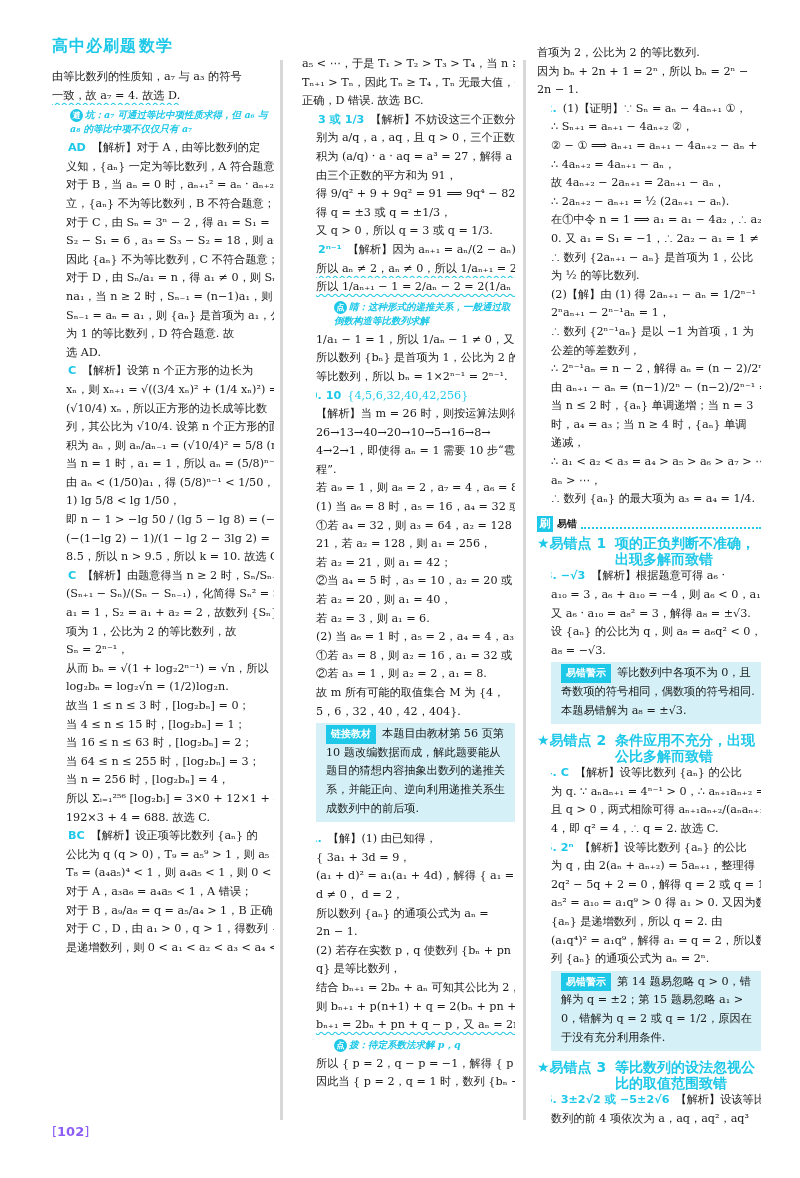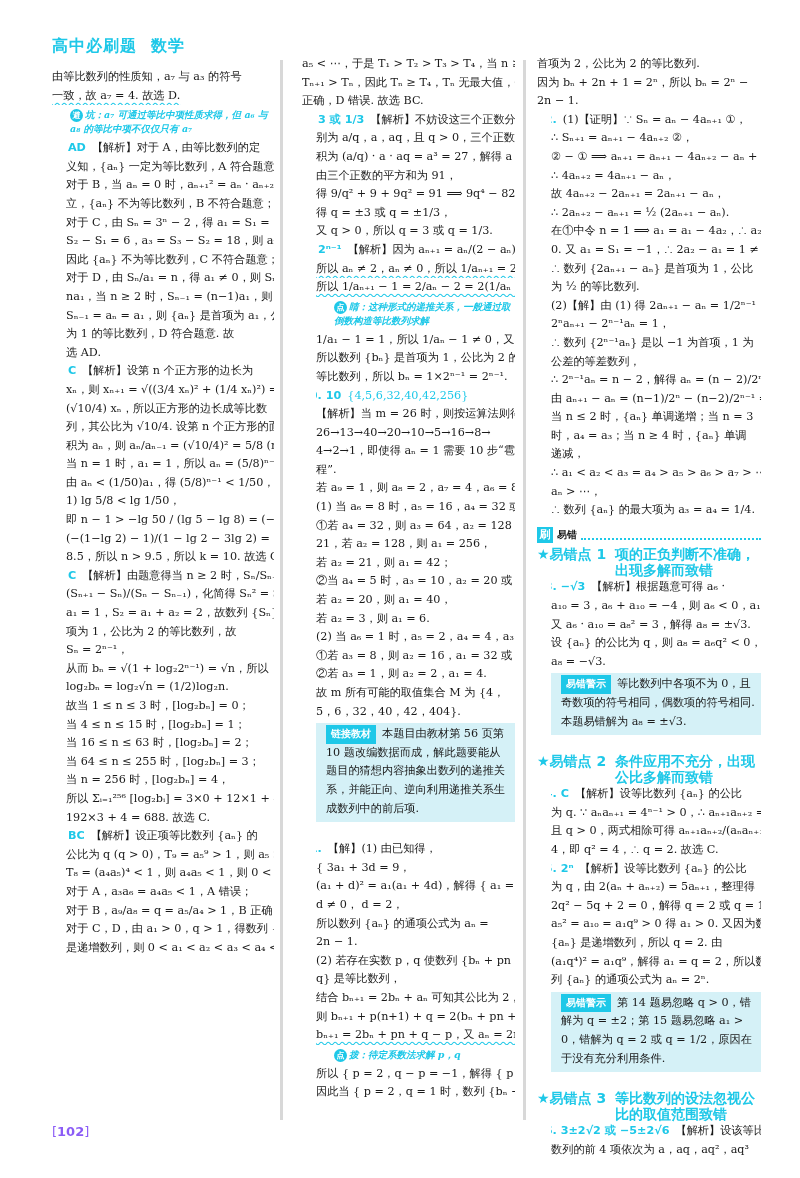--- a/index.html
+++ b/index.html
@@ -6,27 +6,27 @@
   body {
     width: 800px; height: 1178px; position: relative; overflow: hidden;
     font-family: "DejaVu Serif", "Liberation Serif", serif;
     color: #1a1a1a;
   }
   .header-title {
     position: absolute; left: 52px; top: 36px;
     font-family: "DejaVu Sans", "Liberation Sans", sans-serif;
     font-size: 16px; font-weight: bold; color: #1ec8e8; letter-spacing: 1px;
   }
-  .header-title span.sub { margin-left: 14px; text-align: center; }
+  .header-title span.sub { margin-left: 2px; text-align: center; }
   .col {
     position: absolute; top: 60px; font-size: 11.2px; line-height: 18.6px;
   }
   .col.c1 { left: 52px; width: 222px; top: 68px; }
   .col.c2 { left: 302px; width: 213px; top: 55px; }
-  .col.c3 { left: 537px; width: 224px; top: 55px; }
+  .col.c3 { left: 537px; width: 224px; top: 44px; }
   .divider { position: absolute; top: 60px; width: 3px; background: #d8d8d8; }
   .divider.d1 { left: 280px; height: 1060px; }
   .divider.d2 { left: 523px; height: 1060px; }
   .line { white-space: nowrap; overflow: hidden; text-overflow: clip; }
   .ind { padding-left: 14px; }
   .qnum {
     font-family: "DejaVu Sans", "Liberation Sans", sans-serif;
     font-weight: bold; color: #1ec8e8; margin-left: -14px; margin-right: 6px;
   }
   .cyan { color: #1ec8e8; }
@@ -34,21 +34,21 @@
   .note {
     color: #1ec8e8; font-size: 9.5px; line-height: 14px; font-style: italic;
     padding-left: 18px; margin: 3px 0; font-weight: bold;
   }
   .note .badge {
     display: inline-block; width: 13px; height: 13px; border-radius: 50%;
     background: #1ec8e8; color: #fff; font-size: 8px; text-align: center;
     line-height: 13px; font-style: normal; margin-right: 2px;
   }
   .tipbox {
-    background: #d5f1f7; padding: 2px 6px 4px 10px; margin: 2px 0 18px 0;
+    background: #d5f1f7; padding: 2px 6px 4px 10px; margin: 2px 0 8px 0;
   }
   .tiplabel {
     display: inline-block; background: #1ec8e8; color: #fff;
     font-family: "DejaVu Sans", "Liberation Sans", sans-serif;
     font-size: 10px; font-weight: bold; padding: 0 5px; margin-right: 6px;
   }
   .section-head {
     display: flex; align-items: center; margin: 6px 0 2px -14px;
     font-family: "DejaVu Sans", "Liberation Sans", sans-serif;
   }
@@ -182,21 +182,21 @@
     <div class="line">若 a₉ = 1，则 a₈ = 2，a₇ = 4，a₆ = 8 或 1，</div>
     <div class="line">(1) 当 a₆ = 8 时，a₅ = 16，a₄ = 32 或 5，</div>
     <div class="line">①若 a₄ = 32，则 a₃ = 64，a₂ = 128 或</div>
     <div class="line">21，若 a₂ = 128，则 a₁ = 256，</div>
     <div class="line">若 a₂ = 21，则 a₁ = 42；</div>
     <div class="line">②当 a₄ = 5 时，a₃ = 10，a₂ = 20 或 3，</div>
     <div class="line">若 a₂ = 20，则 a₁ = 40，</div>
     <div class="line">若 a₂ = 3，则 a₁ = 6.</div>
     <div class="line">(2) 当 a₆ = 1 时，a₅ = 2，a₄ = 4，a₃ = 8 或 1，</div>
     <div class="line">①若 a₃ = 8，则 a₂ = 16，a₁ = 32 或 5；</div>
-    <div class="line">②若 a₃ = 1，则 a₂ = 2，a₁ = 4.</div>
+    <div class="line">②若 a₃ = 1，则 a₂ = 2，a₁ = 8.</div>
     <div class="line">故 m 所有可能的取值集合 M 为 {4，</div>
     <div class="line">5，6，32，40，42，404}.</div>
     <div class="tipbox">
       <span class="tiplabel">链接教材</span><span>本题目由教材第 56 页第 10 题改编数据而成，解此题要能从题目的猜想内容抽象出数列的递推关系，并能正向、逆向利用递推关系生成数列中的前后项.</span>
     </div>
   </div>
 
   <div class="ind">
     <div class="line"><span class="qnum">11.</span><span>【解】(1) 由已知得，</span></div>
     <div class="line">{ 3a₁ + 3d = 9，</div>

